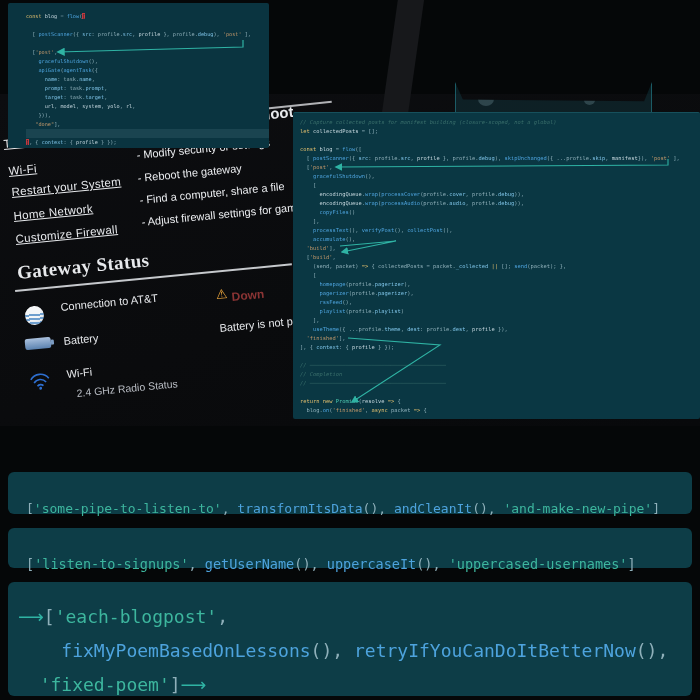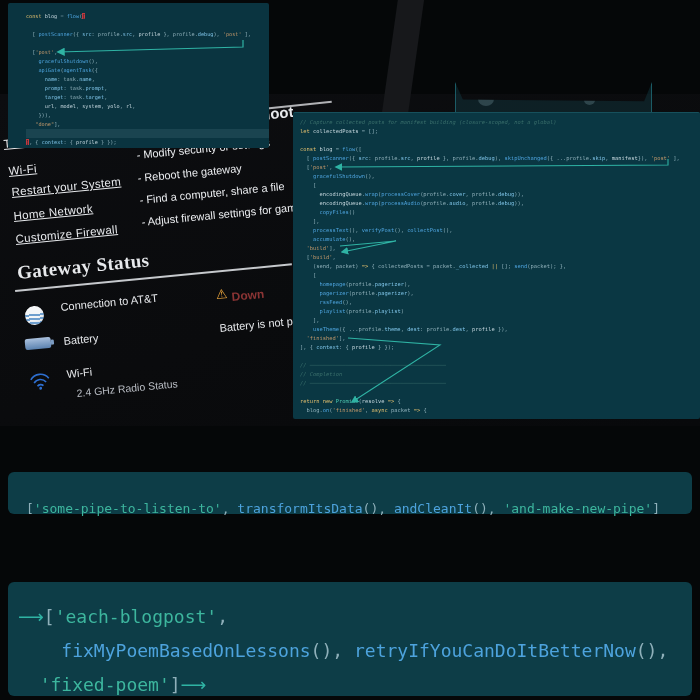--- a/index.html
+++ b/index.html
@@ -128,17 +128,20 @@
     </defs>
     <path d="M243,40 L243,47 L58,52" fill="none" stroke="#2fb3a4" stroke-width="1.2" marker-end="url(#ah)"></path>
     <path d="M668,159 L668,165 L336,167" fill="none" stroke="#2fb3a4" stroke-width="1.1" marker-end="url(#ah)"></path>
     <path d="M340,246 L396,241 L342,252" fill="none" stroke="#2fb3a4" stroke-width="1.1" marker-end="url(#ah)"></path>
     <path d="M348,338 L440,345 L352,402" fill="none" stroke="#2fb3a4" stroke-width="1.1" marker-end="url(#ah)"></path>
   </svg>
 
   <div id="pipe1" class="pipe z5">
     <div class="code"><div class="cl"><span class="p">[</span><span class="g">'some-pipe-to-listen-to'</span><span class="p">, </span><span class="f">transformItsData</span><span class="p">(), </span><span class="f">andCleanIt</span><span class="p">(), </span><span class="g">'and-make-new-pipe'</span><span class="p">]</span></div></div>
   </div>
+  <div id="pipe2" class="pipe z5">
+    <div class="code"><div class="cl"><span class="p">[</span><span class="g">'listen-to-signups'</span><span class="p">, </span><span class="f">getUserName</span><span class="p">(), </span><span class="f">uppercaseIt</span><span class="p">(), </span><span class="g">'uppercased-usernames'</span><span class="p">]</span></div></div>
+  </div>
   <div id="pipe3" class="pipe z5">
     <div class="code"><div class="cl"><span class="a">⟶</span><span class="p">[</span><span class="g">'each-blogpost'</span><span class="p">,</span></div><div class="cl"><span class="p">    </span><span class="f">fixMyPoemBasedOnLessons</span><span class="p">(), </span><span class="f">retryIfYouCanDoItBetterNow</span><span class="p">(),</span></div><div class="cl"><span class="p">  </span><span class="g">'fixed-poem'</span><span class="p">]</span><span class="a">⟶</span></div></div>
   </div>
 
 </div>
 
 </body></html>

